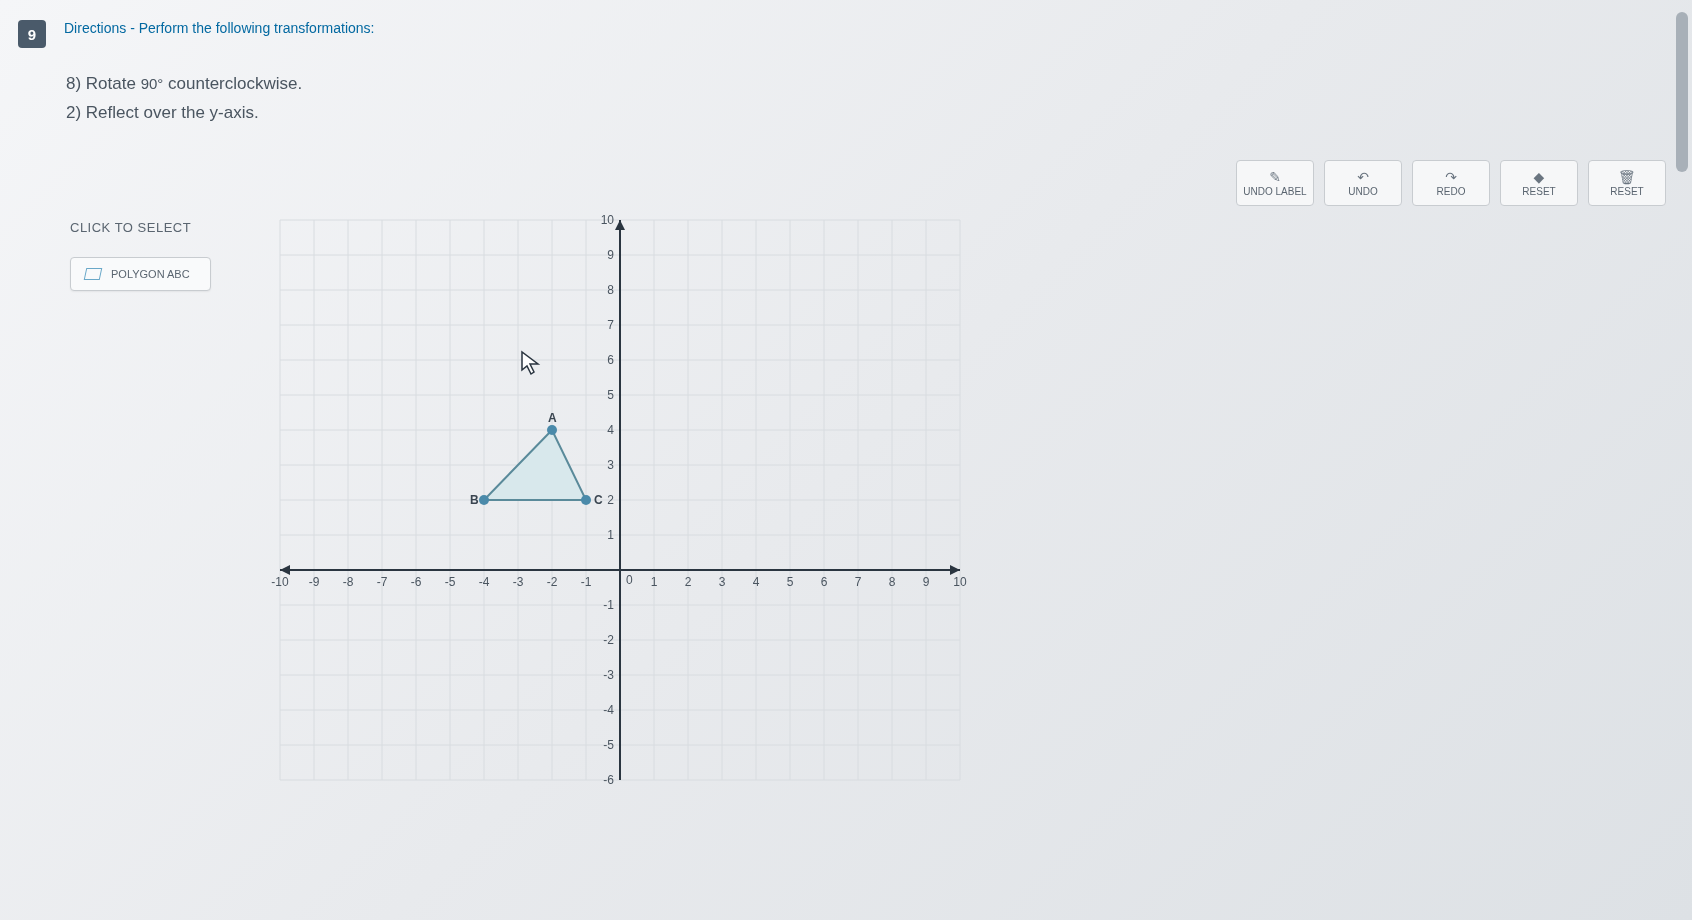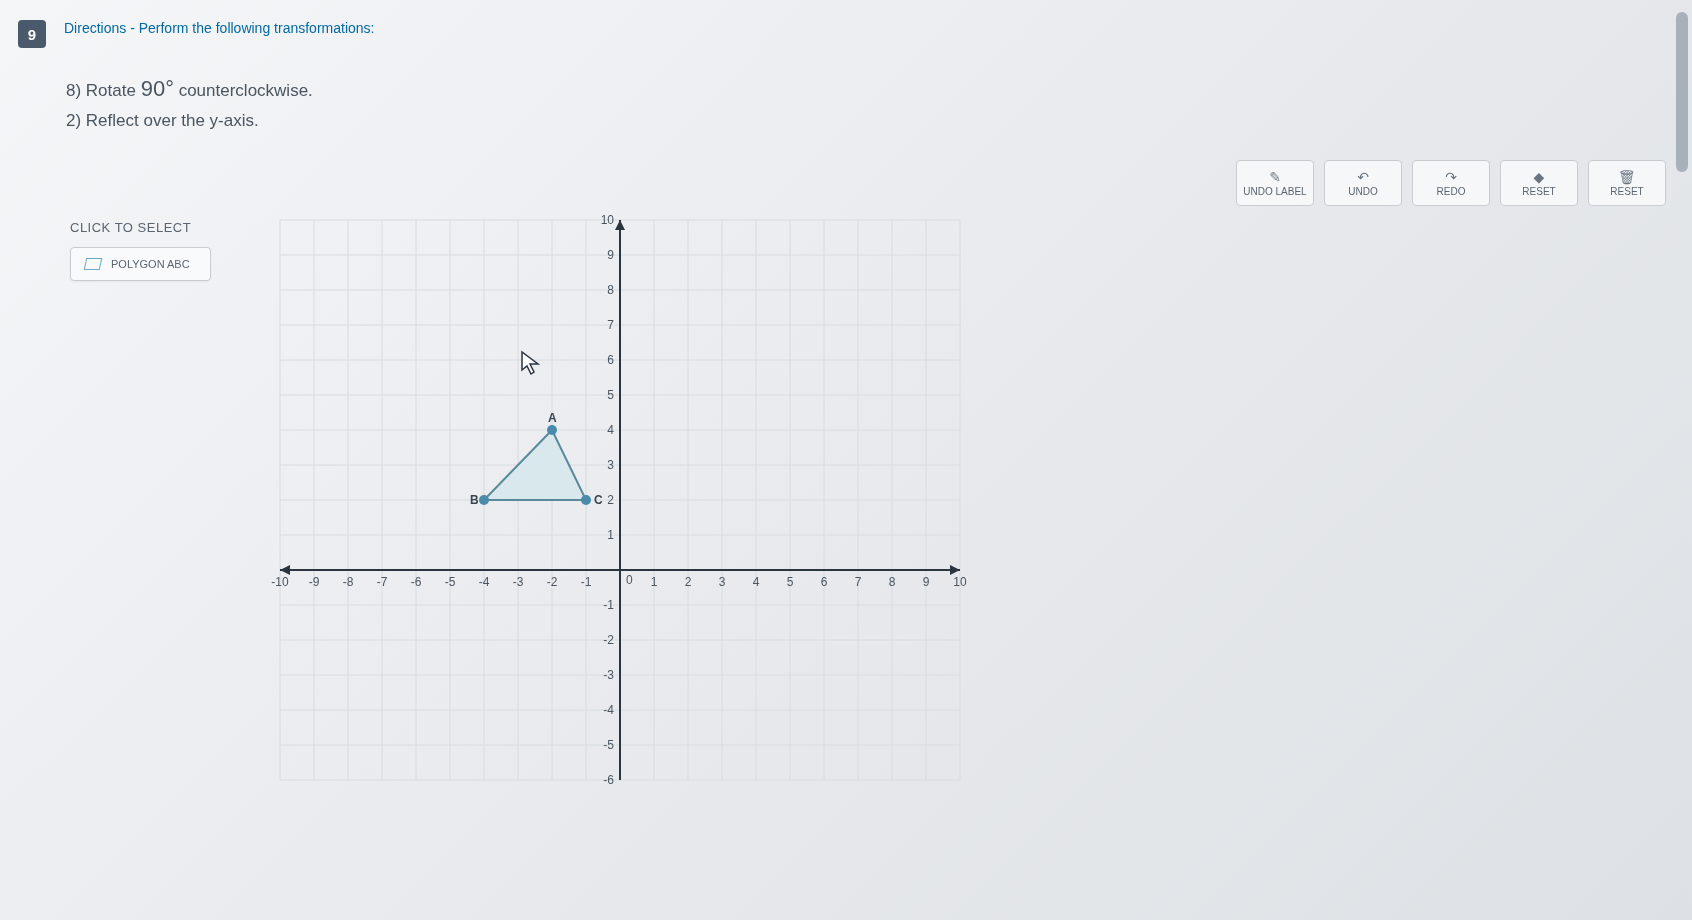--- a/index.html
+++ b/index.html
@@ -34,21 +34,21 @@
     font-size: 14px;
     color: #0369a1;
     font-weight: 400;
   }
   .steps {
     margin: 22px 0 0 66px;
     font-size: 17px;
     color: #4a5560;
     line-height: 1.7;
   }
-  .steps .deg { font-size: 22px; }
+  .steps .deg { font-size: 15px; }
   .toolbar {
     position: absolute;
     top: 160px;
     right: 26px;
     display: flex;
     gap: 10px;
   }
   .tool-btn {
     background: #f6f7f8;
     border: 1px solid #c8ccd0;
@@ -67,21 +67,21 @@
   .tool-btn .ico { font-size: 14px; color: #6a7580; line-height: 1; }
   .select-area {
     position: absolute;
     top: 220px;
     left: 70px;
   }
   .select-title {
     font-size: 13px;
     color: #5a6570;
     letter-spacing: 0.5px;
-    margin-bottom: 12px;
+    margin-bottom: 22px;
   }
   .polygon-btn {
     background: #f9fafb;
     border: 1px solid #c8ccd0;
     border-radius: 4px;
     padding: 10px 20px 10px 14px;
     display: flex;
     align-items: center;
     gap: 10px;
     font-size: 11px;

